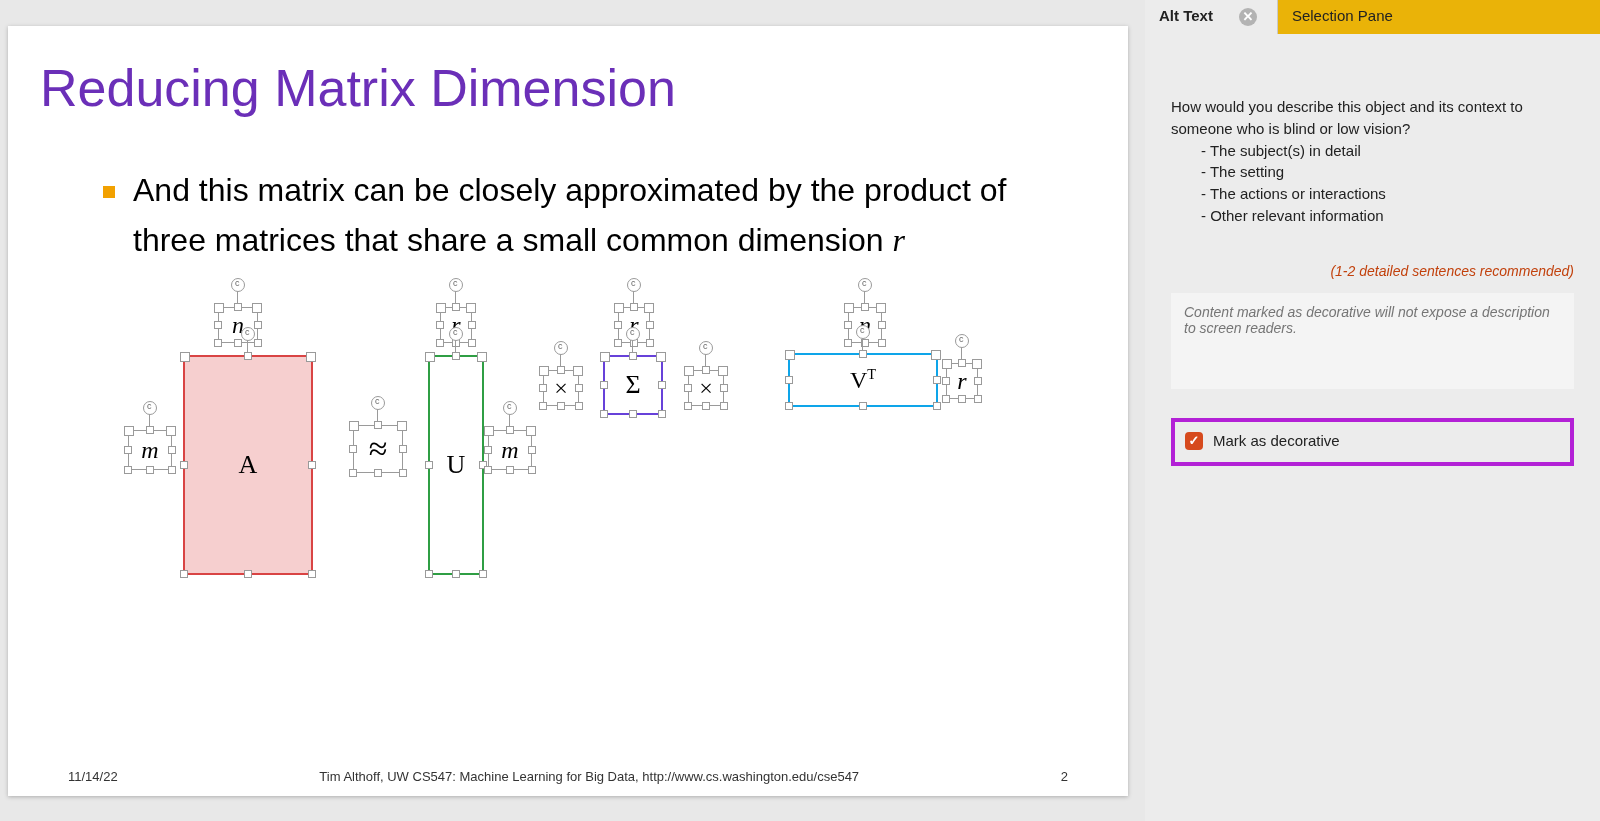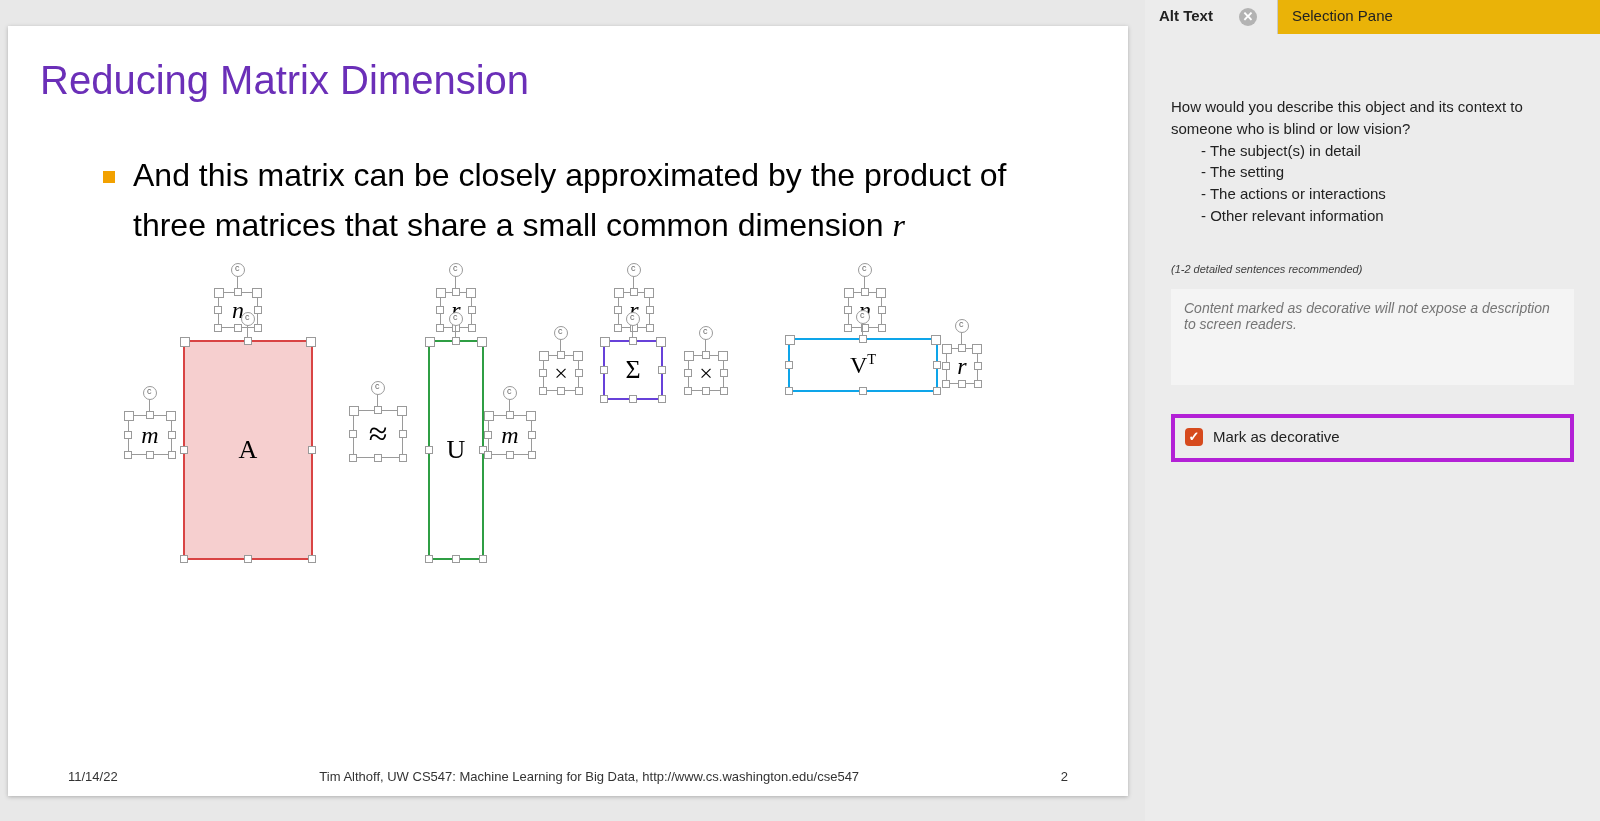--- a/index.html
+++ b/index.html
@@ -14,21 +14,21 @@
   
   .slide-wrap {
     position:absolute;
     left:8px; top:26px;
     width:1120px; height:770px;
     background:#fff;
     box-shadow:0 1px 4px rgba(0,0,0,.25);
   }
   .slide-title {
     color:#6b2fb8;
-    font-size:40px;
+    font-size:52px;
     font-weight:400;
     padding:32px 32px 18px 32px;
   }
   .bullets {
     padding: 30px 60px 0 95px;
   }
   .bullet {
     display:flex;
     font-size:32px;
     line-height:1.55;
@@ -159,23 +159,24 @@
   }
   .panelbody{
     padding:62px 26px 0 26px;
     font-size:15px;
     color:#222;
   }
   .q{ line-height:1.45; }
   .q .indent{ padding-left:30px; }
   .rec{
     font-style:italic;
-    color:#404040;
+    color:#c2410c;
     margin-top:36px;
-    font-size:11px;
+    font-size:14px;
+    text-align:right;
   }
   .txinput{
     margin-top:14px;
     width:100%;
     height:96px;
     background:#f4f4f4;
     border:1px solid #f4f4f4;
     font-size:14px;
     color:#8a8a8a;
     padding:10px 12px;

